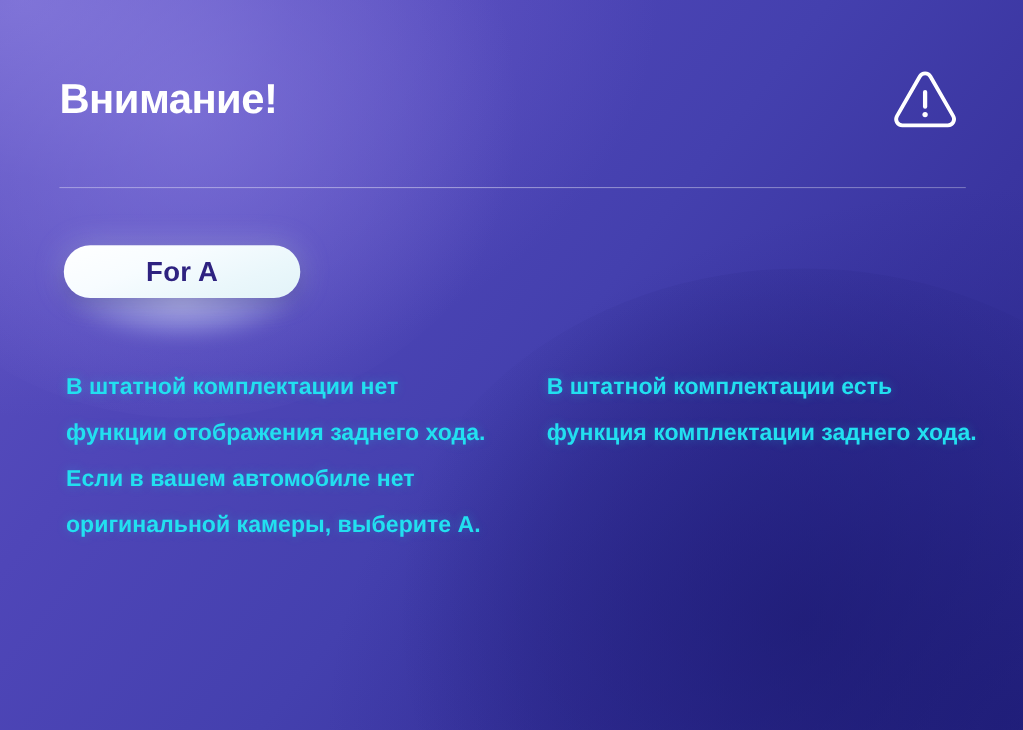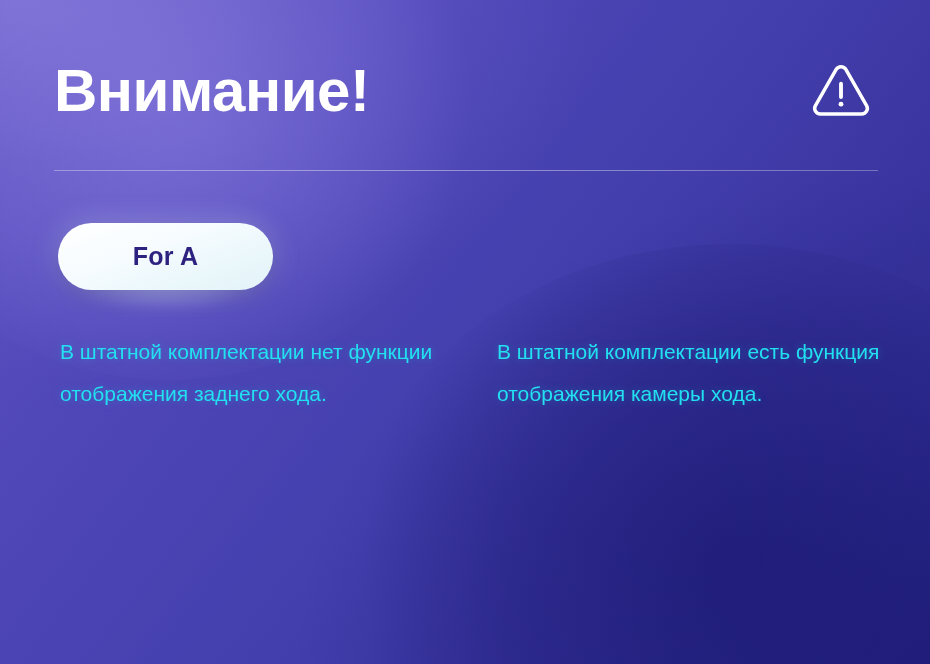--- a/index.html
+++ b/index.html
@@ -57,21 +57,21 @@
     left: 54px;
     top: 48px;
     right: 54px;
     height: 86px;
     display: flex;
     align-items: center;
     justify-content: space-between;
   }
   .title {
     color: #ffffff;
-    font-size: 60px;
+    font-size: 38px;
     line-height: 1;
     font-weight: 700;
     letter-spacing: -0.5px;
     white-space: nowrap;
   }
   .warn-icon {
     width: 62px;
     height: 62px;
     margin-right: 4px;
     flex: 0 0 auto;
@@ -121,21 +121,21 @@
     border-radius: 50%;
     background: radial-gradient(ellipse at 50% 42%, rgba(232,240,255,0.60) 0%, rgba(210,222,255,0.30) 45%, rgba(190,205,255,0.0) 75%);
     filter: blur(7px);
     pointer-events: none;
   }
   .pill {
     position: absolute;
     left: 0;
     top: 0;
     width: 215px;
-    height: 67px;
+    height: 48px;
     border-radius: 34px;
     background: linear-gradient(160deg, #ffffff 0%, #f7fcff 38%, #eaf7fb 72%, #e2f3f8 100%);
     box-shadow: 0 6px 18px rgba(20,18,90,0.28), 0 0 26px rgba(225,238,255,0.35);
     display: flex;
     align-items: center;
     justify-content: center;
   }
   .pill-label {
     color: #2e2280;
     font-size: 25px;
@@ -147,21 +147,21 @@
   
   .body-text {
     position: absolute;
     top: 108px;
     left: 2px;
     width: 392px;
   }
   .para {
     color: #22e0f0;
     font-size: 21px;
-    font-weight: 400;
+    font-weight: 700;
     line-height: 42px;
     margin: 0;
     text-shadow: 0 0 10px rgba(34,224,240,0.28);
   }
   .para + .para { margin-top: 0; }
 </style>
 </head>
 <body>
 
 <div id="slide">
@@ -183,23 +183,24 @@
 
     <div class="col col-a">
       <div class="pill-wrap">
         <div class="pill-glow"></div>
         <div class="pill">
           <span class="pill-label">For A</span>
         </div>
       </div>
       <div class="body-text">
         <p class="para">В штатной комплектации нет функции отображения заднего хода.</p>
+        <p class="para">Если в вашем автомобиле нет оригинальной камеры, выберите A.</p>
       </div>
     </div>
 
     <div class="col col-b">
       <div class="body-text">
-        <p class="para">В штатной комплектации есть функция отображения камеры хода.</p>
+        <p class="para">В штатной комплектации есть функция комплектации заднего хода.</p>
       </div>
     </div>
 
   </div>
 </div>
 
 </body></html>

